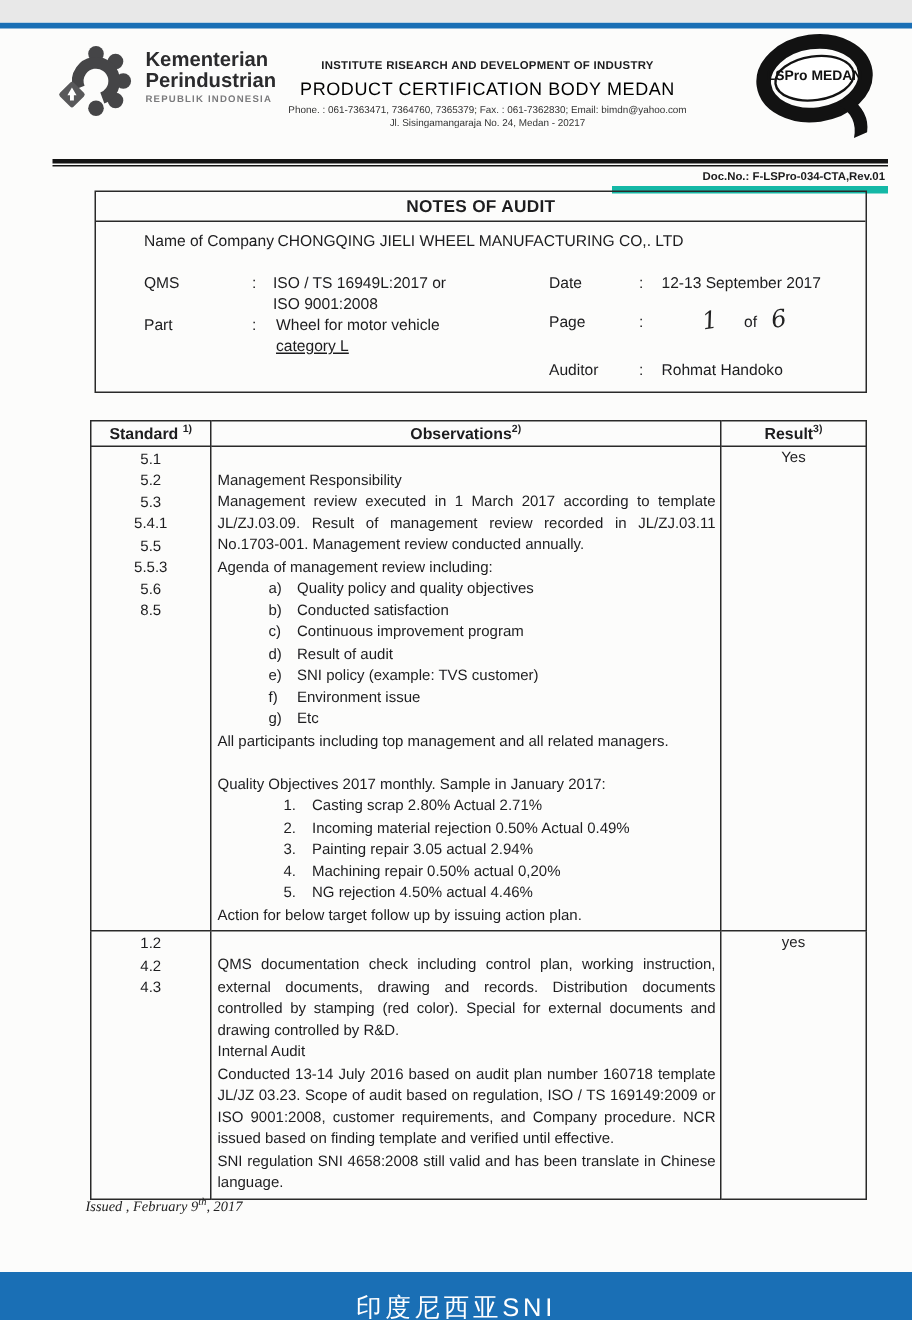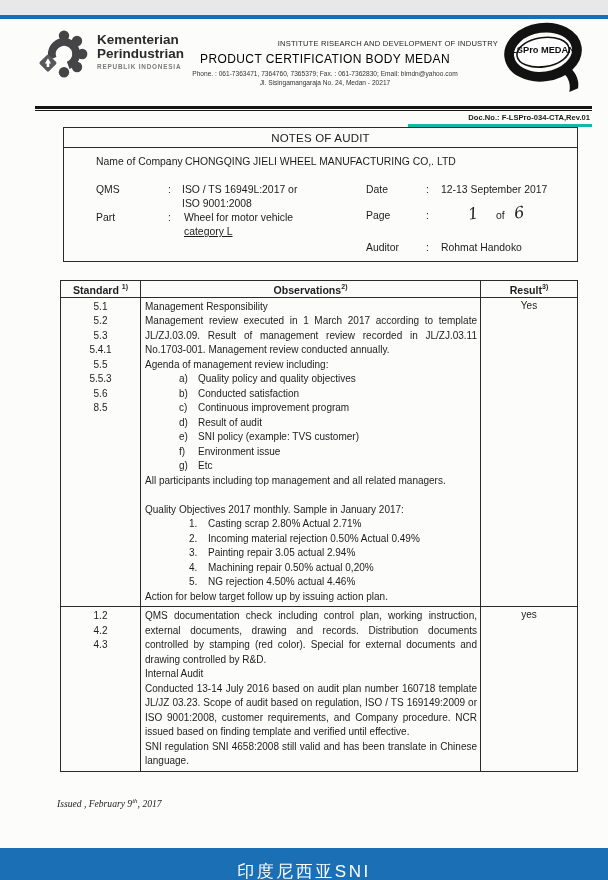--- a/index.html
+++ b/index.html
@@ -7,45 +7,45 @@
   .page { position:relative; width:608px; height:880px; margin:15px auto; background:#fcfcfb; overflow:hidden; }
 
   .top-strip { position:absolute; top:0; left:0; right:0; height:4px; background:#1a6fb5; }
 
   
   .ministry { position:absolute; left:38px; top:13px; display:flex; align-items:flex-start; gap:7px; }
   .ministry-text { padding-top:5px; }
   .ministry-text .l1 { font-size:13.5px; font-weight:bold; line-height:14px; color:#2b2b2d; }
   .ministry-text .l3 { font-size:6.4px; letter-spacing:0.8px; color:#7a7a7c; margin-top:2px; font-weight:bold; }
   .header-center { position:absolute; left:152px; top:24px; width:346px; text-align:center; }
-  .org1 { font-size:7.6px; font-weight:normal; letter-spacing:0.2px; margin-bottom:4px;text-align:right; }
+  .org1 { font-size:7.6px; font-weight:bold; letter-spacing:0.2px; margin-bottom:4px; }
   .org2 { font-size:8.3px; font-weight:bold; letter-spacing:0.2px; margin-bottom:3px; }
   .org3 { font-size:12px; letter-spacing:0.4px; margin-bottom:4px; color:#000000; }
   .contact { font-size:6.6px; line-height:8.6px; color:#333; }
   .lspro { position:absolute; right:20px; top:6px; }
 
   .head-rule { position:absolute; left:35px; right:16px; top:91px; height:5px;
                border-top:3px solid #141414; border-bottom:1px solid #141414; }
   .docno { position:absolute; right:16px; top:98px; font-size:7.6px; font-weight:bold;
-           border-bottom:3px solid #14b8a6; padding:0 2px 2px 60px; color:#1a1a1a; }
+           border-bottom:5px solid #14b8a6; padding:0 2px 2px 60px; color:#1a1a1a; }
 
   
   .notes-box { position:absolute; left:63px; top:112px; width:515px; height:135px; border:1.6px solid #2a2a2a; }
-  .notes-title { text-align:center; font-weight:normal; font-size:11.5px; padding:4px 0 3px; border-bottom:1.6px solid #2a2a2a; letter-spacing:0.2px; }
+  .notes-title { text-align:center; font-weight:bold; font-size:11.5px; padding:4px 0 3px; border-bottom:1.6px solid #2a2a2a; letter-spacing:0.2px; }
   .fld { position:absolute; font-size:10.4px; white-space:nowrap; color:#1c1c1e; }
   .hand { font-family:"DejaVu Serif", serif; font-style:italic; font-size:16px; display:inline-block; transform:rotate(-9deg); color:#222; }
 
   
   table.audit { position:absolute; left:60px; top:265px; width:517px; border-collapse:collapse; table-layout:fixed; }
   table.audit th, table.audit td { border:1.3px solid #2a2a2a; vertical-align:top; }
   th.h-std { width:80px; } th.h-obs { width:340px; } th.h-res { width:97px; }
   table.audit th { font-size:10.6px; font-weight:bold; padding:2px 0 1px; text-align:center; }
   sup { font-size:7px; }
   td.col-std { text-align:center; font-size:10px; line-height:14.5px; padding-top:2px; }
-  td.col-obs { font-size:10px; line-height:14.5px; padding:2px 3px 2px 4px; }
+  td.col-obs { font-size:10px; line-height:14.5px; padding:16px 3px 2px 4px; }
   td.col-res { text-align:center; font-size:10px; padding-top:2px; }
   .para { line-height:14.5px; }
   .para.just { text-align:justify; }
   .li { display:flex; line-height:14.5px; }
   .list-alpha .li { padding-left:34px; }
   .list-num  .li { padding-left:44px; }
   .li .marker { width:19px; flex:0 0 19px; }
   .spacer { height:14.5px; }
 
   .issued { position:absolute; left:57px; top:782px; font-family:"Liberation Serif", serif; font-style:italic; font-size:9.6px; color:#222; }

